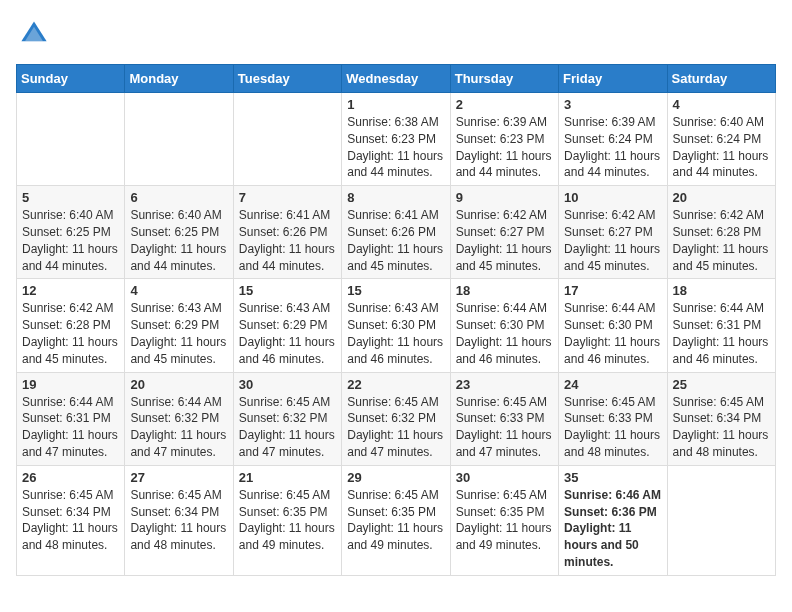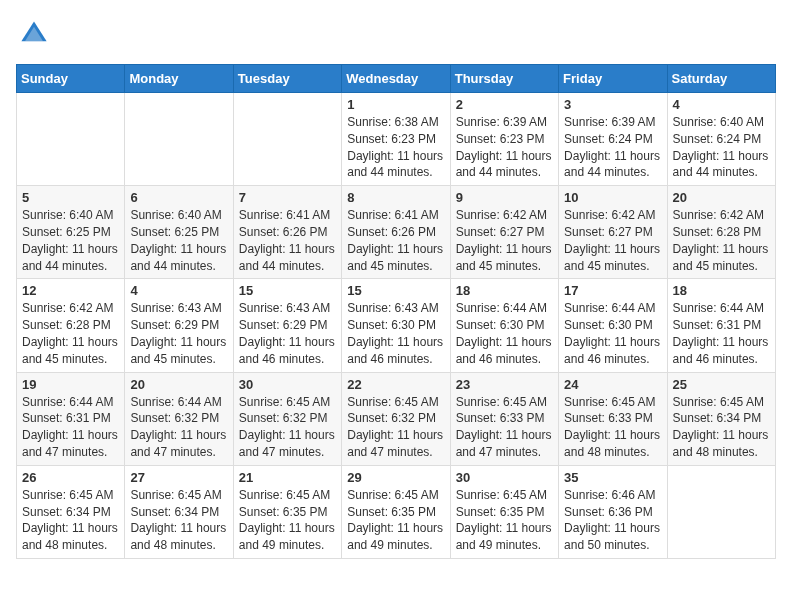--- a/index.html
+++ b/index.html
@@ -315,20 +315,20 @@
 Daylight: 11 hours and 49 minutes.</div>
         </td>
         <td>
           <span class="day-number">30</span>
           <div class="day-info" style="white-space: pre-line;">Sunrise: 6:45 AM
 Sunset: 6:35 PM
 Daylight: 11 hours and 49 minutes.</div>
         </td>
         <td>
           <span class="day-number">35</span>
-          <div class="day-info" style="white-space: pre-line;">Sunrise: 6:46 AM
+          <div class="day-info" style="white-space: pre-line; font-weight: bold;">Sunrise: 6:46 AM
 Sunset: 6:36 PM
 Daylight: 11 hours and 50 minutes.</div>
         </td>
         <td class="empty-cell"></td>
       </tr>
     </tbody>
 </table>
 
 </body></html>

